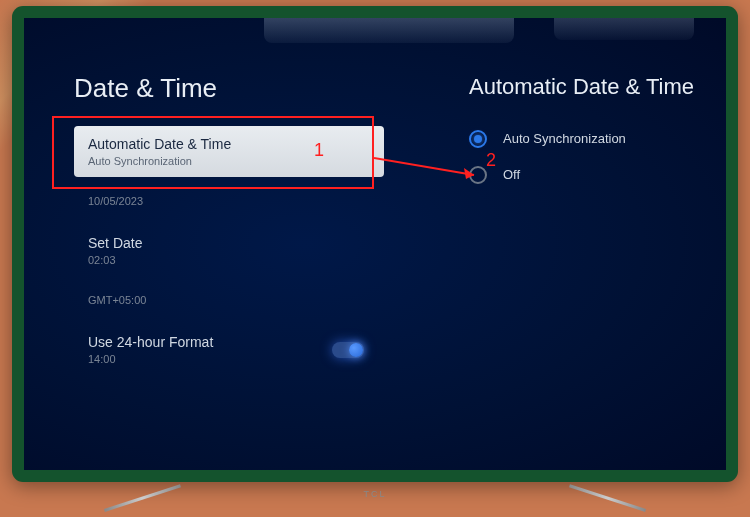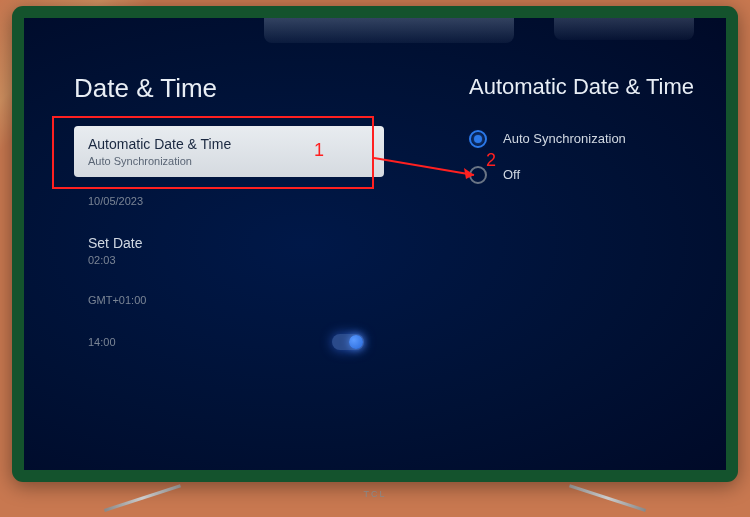--- a/index.html
+++ b/index.html
@@ -218,25 +218,26 @@
       <div class="menu-item">
         <div class="item-value">10/05/2023</div>
       </div>
 
       <div class="menu-item">
         <div class="item-label">Set Date</div>
         <div class="item-value">02:03</div>
       </div>
 
       <div class="menu-item">
-        <div class="item-value">GMT+01:00</div>
+        <div class="item-value">GMT+05:00</div>
       </div>
 
       <div class="menu-item toggle-row">
         <div>
+          <div class="item-label">Use 24-hour Format</div>
           <div class="item-value">14:00</div>
         </div>
         <div class="toggle">
           <div class="toggle-knob"></div>
         </div>
       </div>
     </div>
 
     <div class="right-panel">
       <div class="right-title">Automatic Date &amp; Time</div>

